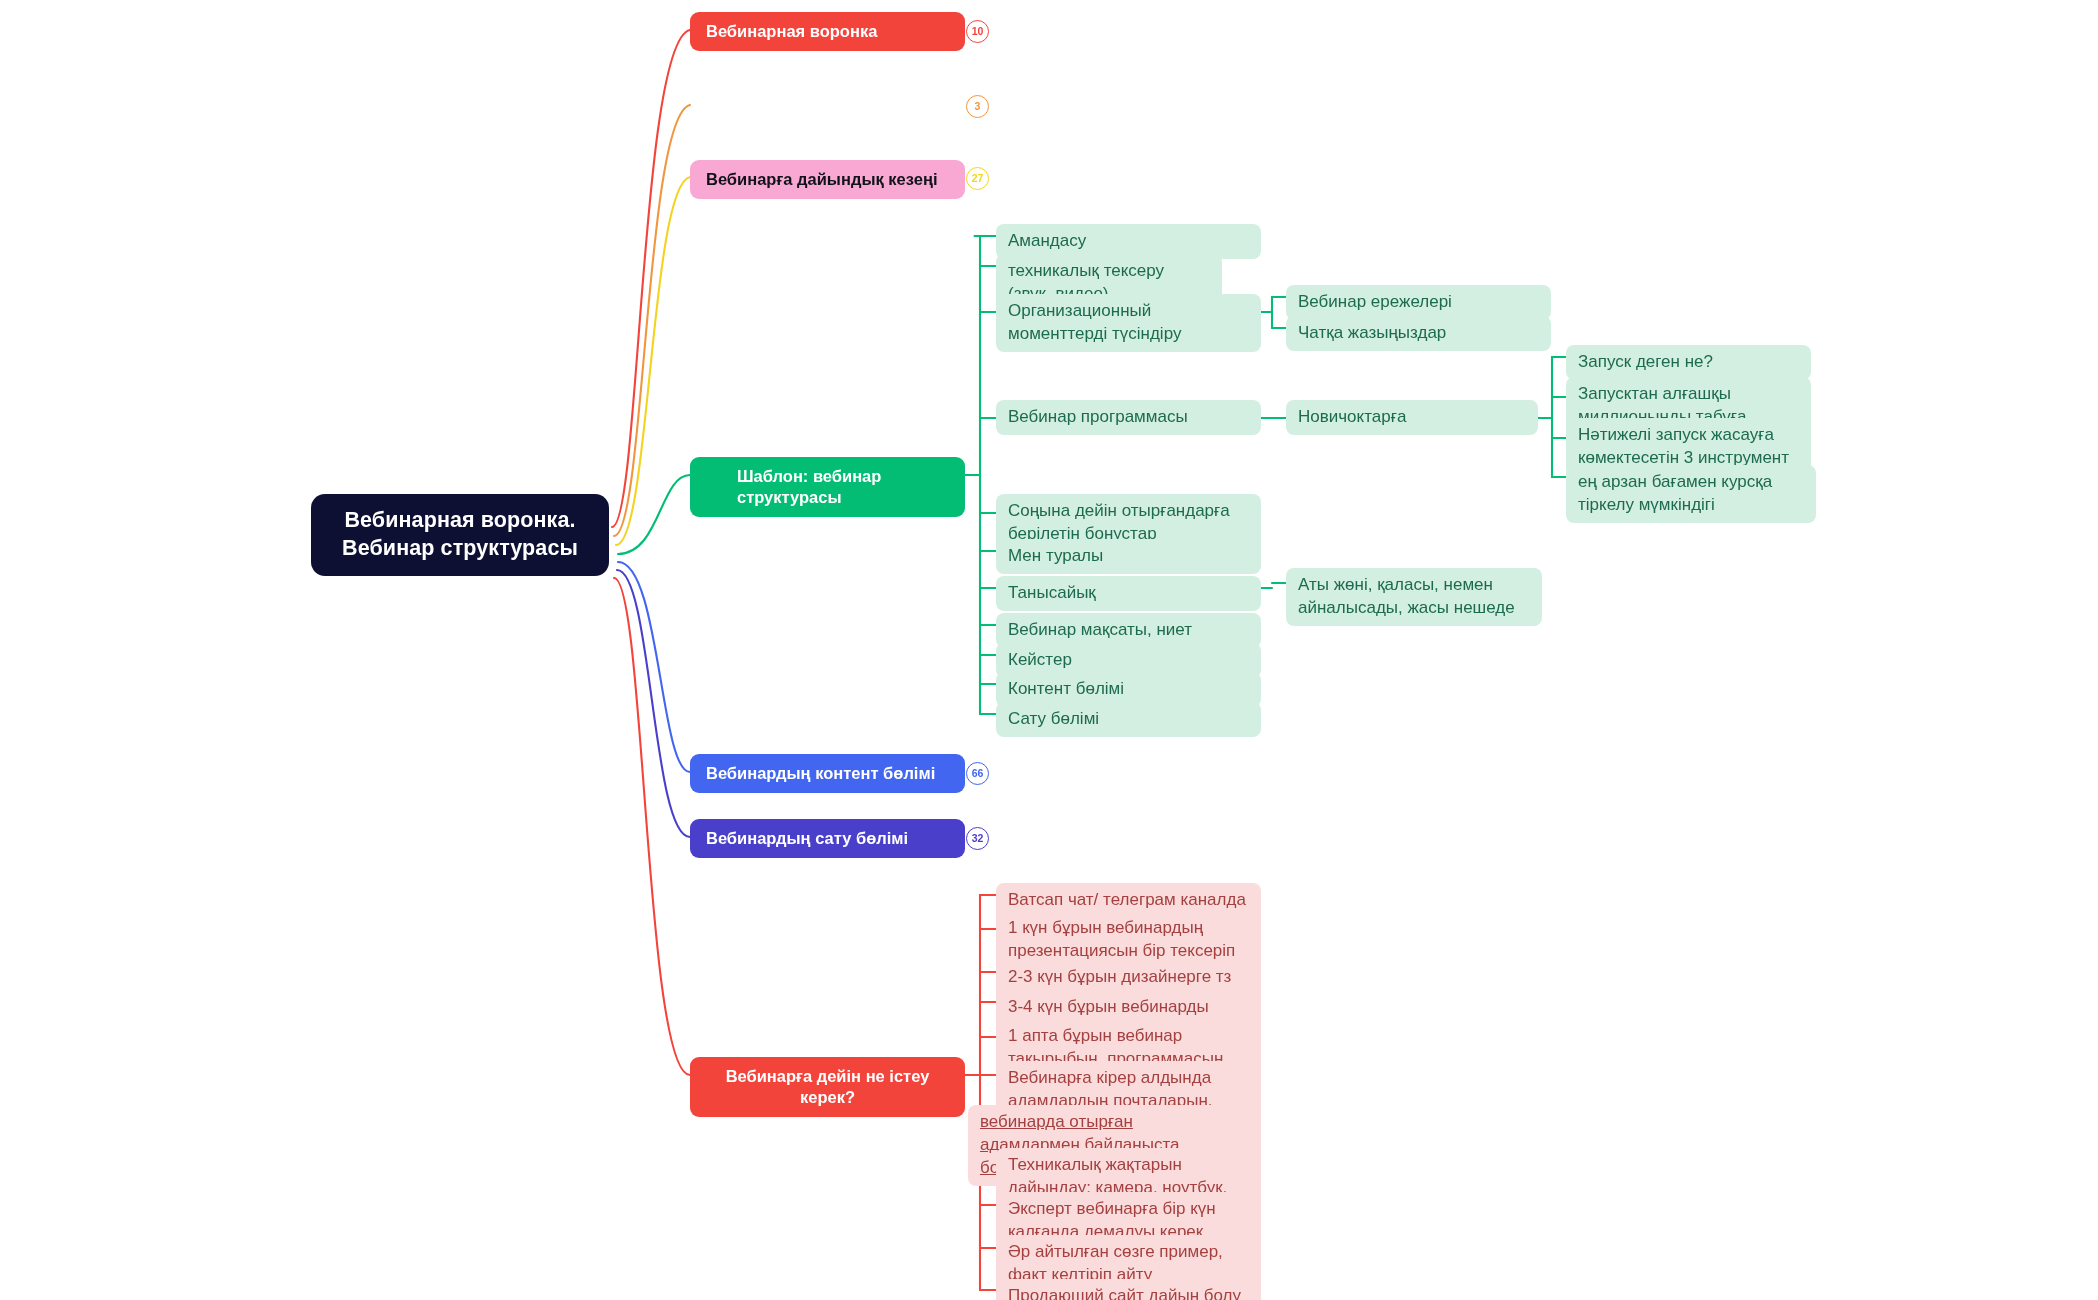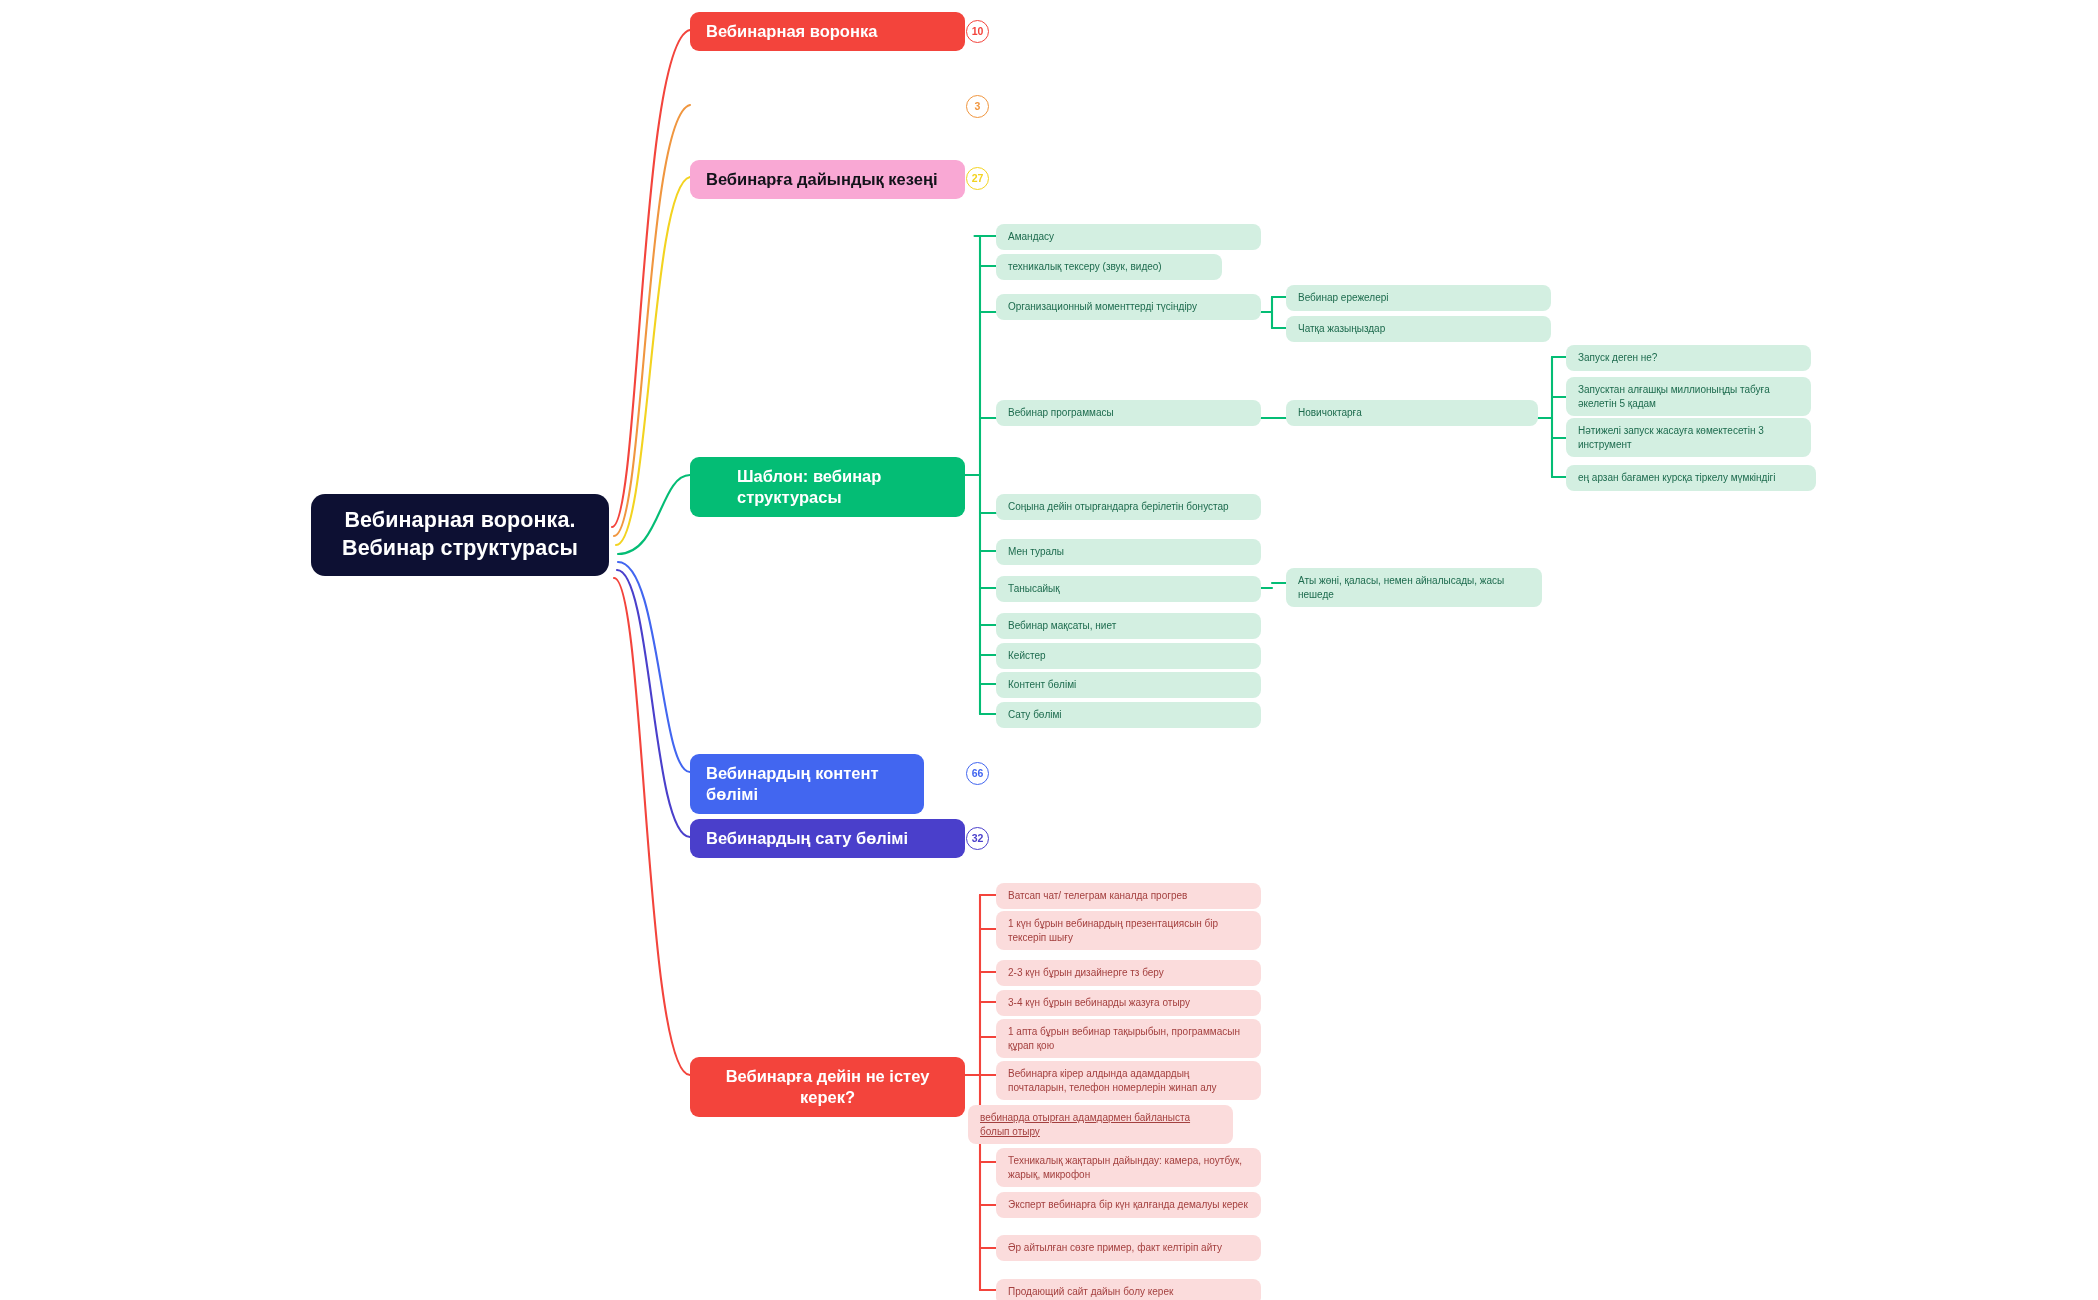--- a/index.html
+++ b/index.html
@@ -39,21 +39,21 @@
          display:flex;align-items:center;justify-content:center;
          font-size:10.5px;font-weight:600;line-height:1;}
   .badge.red{color:#f3443c;}
   .badge.orange{color:#f0963f;}
   .badge.yellow{color:#f3d320;}
   .badge.blue{color:#4266f0;}
   .badge.purple{color:#4a3fcb;}
 
   
   .leaf{position:absolute;box-sizing:border-box;border-radius:8px;
-        padding:6px 12px;font-size:10px;line-height:1.35;
+        padding:6px 12px;font-size:17px;line-height:1.35;
         display:flex;align-items:center;}
   .leaf.g{background:#d3efe1;color:#1d6b4e;}
   .leaf.p{background:#fbdcdc;color:#a4403f;}
 </style>
 </head>
 <body>
 
 <div id="canvas">
 
   <svg class="links" viewBox="0 0 2098 1300" xmlns="http://www.w3.org/2000/svg">
@@ -130,21 +130,21 @@
 
   <div class="node l1 yellow" style="left:690px;top:160px;width:275px;">
     <span class="lbl">Вебинарға дайындық кезеңі</span>
   </div>
   <div class="badge yellow" style="left:966px;top:167px;">27</div>
 
   <div class="node l1 green" style="left:690px;top:457px;width:275px;padding-left:47px;">
     <span class="lbl">Шаблон: вебинар структурасы</span>
   </div>
 
-  <div class="node l1 blue" style="left:690px;top:754px;width:234px;">
+  <div class="node l1 blue" style="left:690px;top:754px;width:275px;">
     <span class="lbl">Вебинардың контент бөлімі</span>
   </div>
   <div class="badge blue" style="left:966px;top:762px;">66</div>
 
   <div class="node l1 purple" style="left:690px;top:819px;width:275px;">
     <span class="lbl">Вебинардың сату бөлімі</span>
   </div>
   <div class="badge purple" style="left:966px;top:827px;">32</div>
 
   <div class="node l1 red" style="left:690px;top:1057px;width:275px;">

